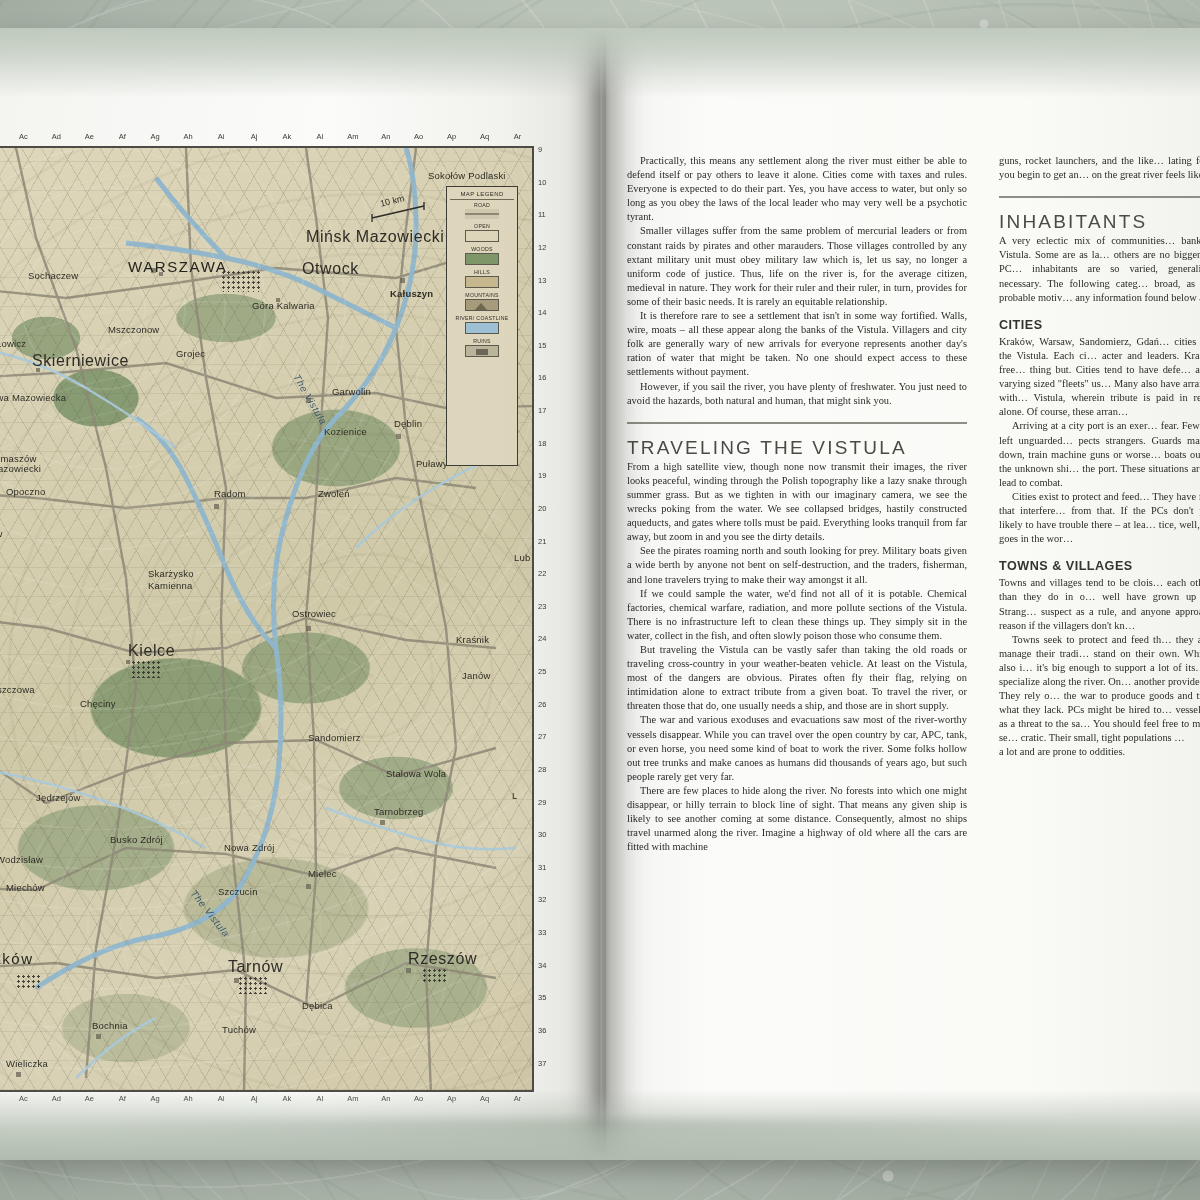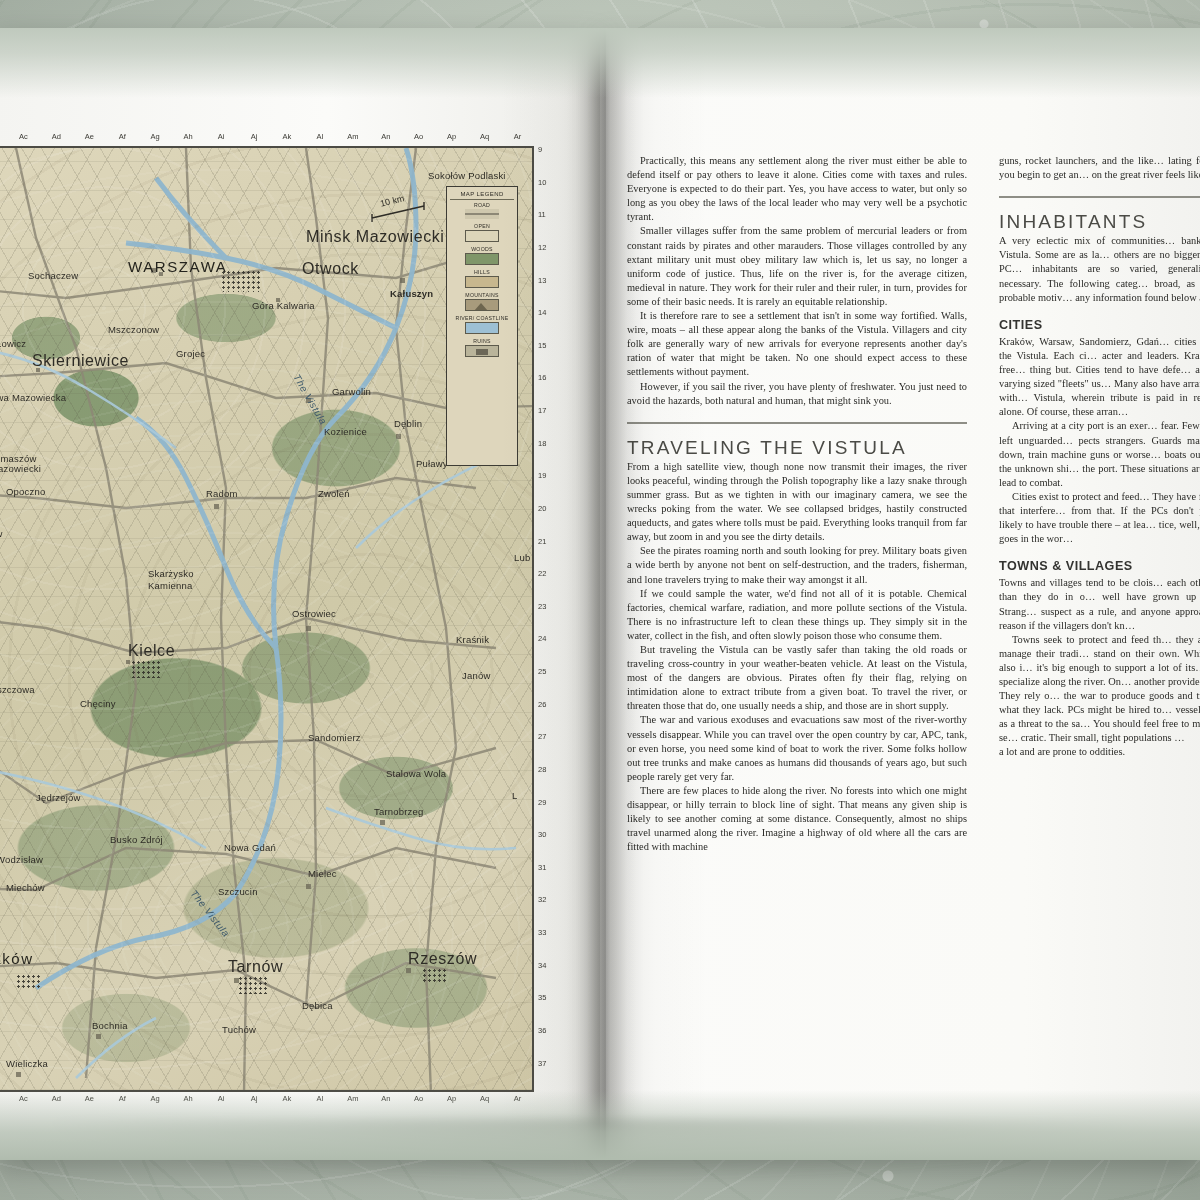--- a/index.html
+++ b/index.html
@@ -334,36 +334,36 @@
       <div class="mlabel town" style="left:20px;top:190px;">Łowicz</div>
       <div class="mlabel city-mid" style="left:56px;top:204px;">Skierniewice</div>
       <div class="mlabel town" style="left:200px;top:200px;">Grojec</div>
       <div class="mlabel town" style="left:8px;top:244px;">Rawa Mazowiecka</div>
       <div class="mlabel town" style="left:356px;top:238px;">Garwolin</div>
       <div class="mlabel town" style="left:348px;top:278px;">Kozienice</div>
       <div class="mlabel town" style="left:418px;top:270px;">Dęblin</div>
       <div class="mlabel town" style="left:14px;top:306px;width:60px;white-space:normal;line-height:10px;">Tomaszów Mazowiecki</div>
       <div class="mlabel town" style="left:440px;top:310px;">Puławy</div>
       <div class="mlabel town" style="left:30px;top:338px;">Opoczno</div>
-      <div class="mlabel town" style="left:230px;top:340px;">Radom</div>
+      <div class="mlabel town" style="left:238px;top:340px;">Radom</div>
       <div class="mlabel town" style="left:342px;top:340px;">Zwoleń</div>
       <div class="mlabel town" style="left:-8px;top:380px;">Sulejów</div>
       <div class="mlabel town" style="left:172px;top:420px;width:58px;white-space:normal;line-height:12px;">Skarżysko Kamienna</div>
       <div class="mlabel town" style="left:316px;top:460px;">Ostrowiec</div>
       <div class="mlabel town" style="left:480px;top:486px;">Kraśnik</div>
       <div class="mlabel city-mid" style="left:152px;top:494px;">Kielce</div>
       <div class="mlabel town" style="left:486px;top:522px;">Janów</div>
       <div class="mlabel town" style="left:4px;top:536px;">Włoszczowa</div>
       <div class="mlabel town" style="left:104px;top:550px;">Chęciny</div>
       <div class="mlabel town" style="left:332px;top:584px;">Sandomierz</div>
       <div class="mlabel town" style="left:410px;top:620px;">Stalowa Wola</div>
       <div class="mlabel town" style="left:60px;top:644px;">Jędrzejów</div>
       <div class="mlabel town" style="left:398px;top:658px;">Tarnobrzeg</div>
       <div class="mlabel town" style="left:134px;top:686px;">Busko Zdrój</div>
-      <div class="mlabel town" style="left:248px;top:694px;">Nowa Gdań</div>
+      <div class="mlabel town" style="left:248px;top:694px;">Nowa Zdrój</div>
       <div class="mlabel town" style="left:20px;top:706px;">Wodzisław</div>
       <div class="mlabel town" style="left:30px;top:734px;">Miechów</div>
       <div class="mlabel town" style="left:332px;top:720px;">Mielec</div>
       <div class="mlabel town" style="left:242px;top:738px;">Szczucin</div>
       <div class="mlabel city-major" style="left:-2px;top:802px;">Kraków</div>
       <div class="mlabel city-mid" style="left:252px;top:810px;">Tarnów</div>
       <div class="mlabel city-mid" style="left:432px;top:802px;">Rzeszów</div>
       <div class="mlabel town" style="left:326px;top:852px;">Dębica</div>
       <div class="mlabel town" style="left:116px;top:872px;">Bochnia</div>
       <div class="mlabel town" style="left:246px;top:876px;">Tuchów</div>

